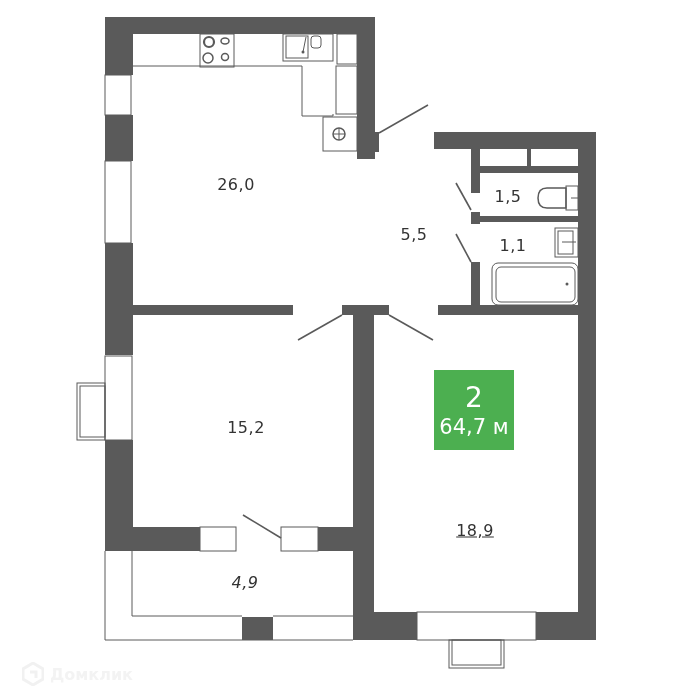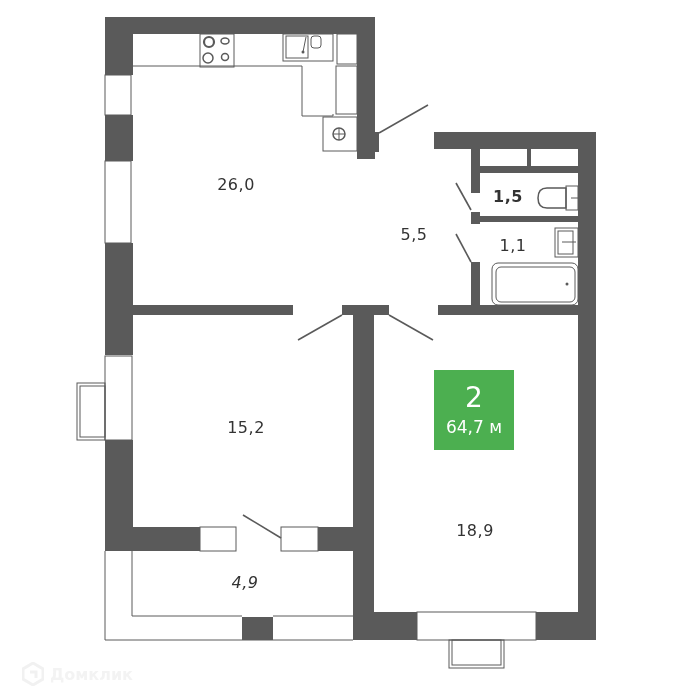--- a/index.html
+++ b/index.html
@@ -13,21 +13,21 @@
       position: absolute; color: #333333; font-size: 16px; letter-spacing: 0.5px;
       font-family: "DejaVu Sans", sans-serif; transform: translate(-50%, -50%);
       white-space: nowrap;
     }
     .badge {
       position: absolute; left: 434px; top: 370px; width: 80px; height: 80px;
       background: #4caf50; color: #ffffff; display: flex; flex-direction: column;
       align-items: center; justify-content: center;
     }
     .badge .rooms { font-size: 28px; line-height: 30px; font-family: "DejaVu Sans", sans-serif; }
-    .badge .area { font-size: 17px; line-height: 20px; margin-top: 4px; font-family: "DejaVu Sans", sans-serif; }
+    .badge .area { font-size: 21px; line-height: 20px; margin-top: 4px; font-family: "DejaVu Sans", sans-serif; }
     .logo {
       position: absolute; left: 22px; top: 662px; display: flex; align-items: center; gap: 6px;
       opacity: 0.9;
     }
     .logo .logo-text { color: #f2f2f2; font-size: 16px; font-weight: bold; font-family: "DejaVu Sans", sans-serif; }
   </style>
 </head>
 <body>
 
 <svg id="plan" viewBox="0 0 700 700" xmlns="http://www.w3.org/2000/svg">
@@ -132,24 +132,24 @@
   </g>
   <g>
     <rect x="492" y="263" width="86" height="42" rx="6" fill="none" stroke="#5a5a5a" stroke-width="1"></rect>
     <rect x="496" y="267" width="79" height="35" rx="5" fill="none" stroke="#5a5a5a" stroke-width="1"></rect>
     <circle cx="567" cy="284" r="1.5" fill="#5a5a5a"></circle>
   </g>
 </svg>
 
 <div class="label" style="left:236px;top:184px;">26,0</div>
 <div class="label" style="left:414px;top:234px;text-align:center;">5,5</div>
-<div class="label" style="left:508px;top:196px;font-weight:bold;">1,5</div>
+<div class="label" style="left:508px;top:196px;">1,5</div>
 <div class="label" style="left:513px;top:245px;">1,1</div>
 <div class="label" style="left:246px;top:427px;">15,2</div>
-<div class="label" style="left:475px;top:530px;">18,9</div>
+<div class="label" style="left:475px;top:530px;text-decoration:underline;">18,9</div>
 <div class="label" style="left:245px;top:582px;font-style:italic;">4,9</div>
 
 <div class="badge">
   <div class="rooms">2</div>
   <div class="area">64,7 м</div>
 </div>
 
 <div class="logo">
   <svg width="22" height="24" viewBox="0 0 22 24">
     <path d="M11,1 L21,7 L21,17 L11,23 L1,17 L1,7 Z" fill="none" stroke="#f0f0f0" stroke-width="3"></path>

